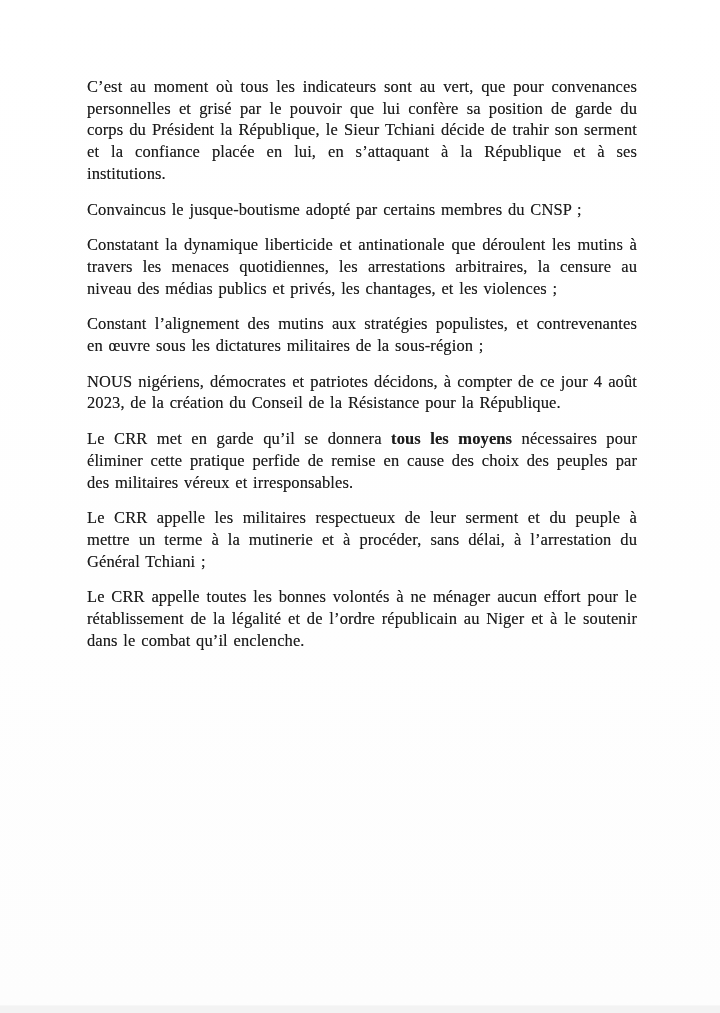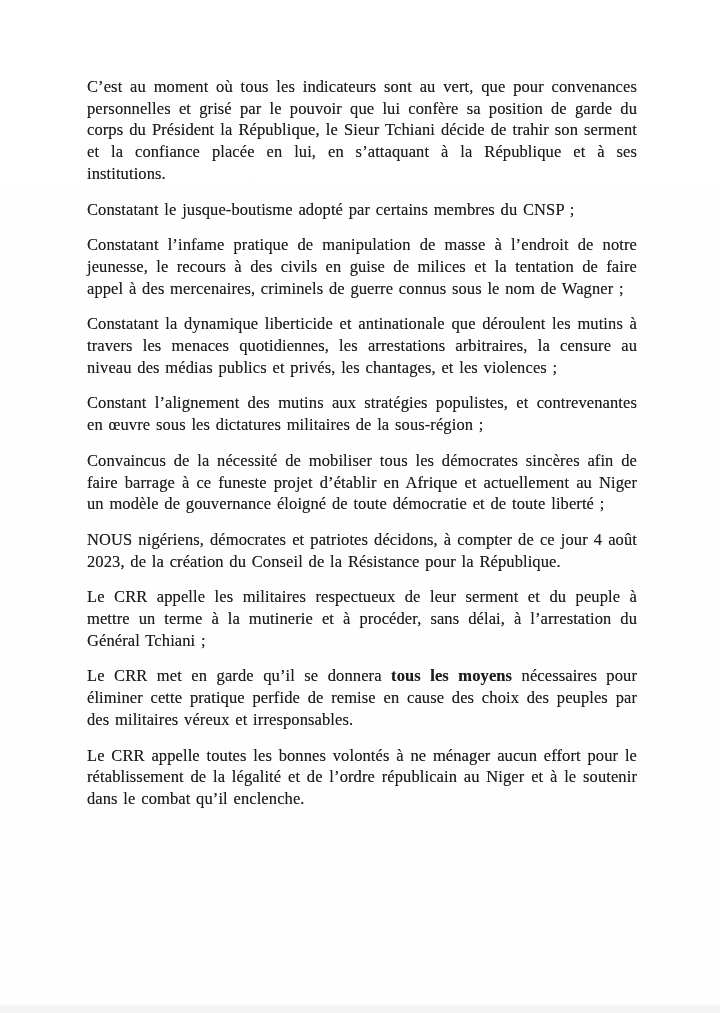--- a/index.html
+++ b/index.html
@@ -46,24 +46,22 @@
     background: #f3f3f3;
     border-top: 1px solid #f7f7f7;
   }
 </style>
 </head>
 <body>
 
 <div class="page">
   <div class="content" id="paragraphs">
       <p class="para"><span>C’est au moment où tous les indicateurs sont au vert, que pour convenances personnelles et grisé par le pouvoir que lui confère sa position de garde du corps du Président la République, le Sieur Tchiani décide de trahir son serment et la confiance placée en lui, en s’attaquant à la République et à ses institutions.</span></p>
-      <p class="para"><span>Constatant le jusque-boutisme adopté par certains membres du CNSP ;</span></p>
-      <p class="para"><span>Constatant l’infame pratique de manipulation de masse à l’endroit de notre jeunesse, le recours à des civils en guise de milices et la tentation de faire appel à des mercenaires, criminels de guerre connus sous le nom de Wagner ;</span></p>
+      <p class="para"><span>Convaincus le jusque-boutisme adopté par certains membres du CNSP ;</span></p>
       <p class="para"><span>Constatant la dynamique liberticide et antinationale que déroulent les mutins à travers les menaces quotidiennes, les arrestations arbitraires, la censure au niveau des médias publics et privés, les chantages, et les violences ;</span></p>
       <p class="para"><span>Constant l’alignement des mutins aux stratégies populistes, et contrevenantes en œuvre sous les dictatures militaires de la sous-région ;</span></p>
-      <p class="para"><span>Convaincus de la nécessité de mobiliser tous les démocrates sincères afin de faire barrage à ce funeste projet d’établir en Afrique et actuellement au Niger un modèle de gouvernance éloigné de toute démocratie et de toute liberté ;</span></p>
       <p class="para"><span>NOUS nigériens, démocrates et patriotes décidons, à compter de ce jour 4 août 2023, de la création du Conseil de la Résistance pour la République.</span></p>
+      <p class="para"><span>Le CRR met en garde qu’il se donnera </span><b>tous les moyens</b><span> nécessaires pour éliminer cette pratique perfide de remise en cause des choix des peuples par des militaires véreux et irresponsables.</span></p>
       <p class="para"><span>Le CRR appelle les militaires respectueux de leur serment et du peuple à mettre un terme à la mutinerie et à procéder, sans délai, à l’arrestation du Général Tchiani ;</span></p>
-      <p class="para"><span>Le CRR met en garde qu’il se donnera </span><b>tous les moyens</b><span> nécessaires pour éliminer cette pratique perfide de remise en cause des choix des peuples par des militaires véreux et irresponsables.</span></p>
       <p class="para"><span>Le CRR appelle toutes les bonnes volontés à ne ménager aucun effort pour le rétablissement de la légalité et de l’ordre républicain au Niger et à le soutenir dans le combat qu’il enclenche.</span></p>
     </div>
   <div class="scan-edge"></div>
 </div>
 
 </body></html>

